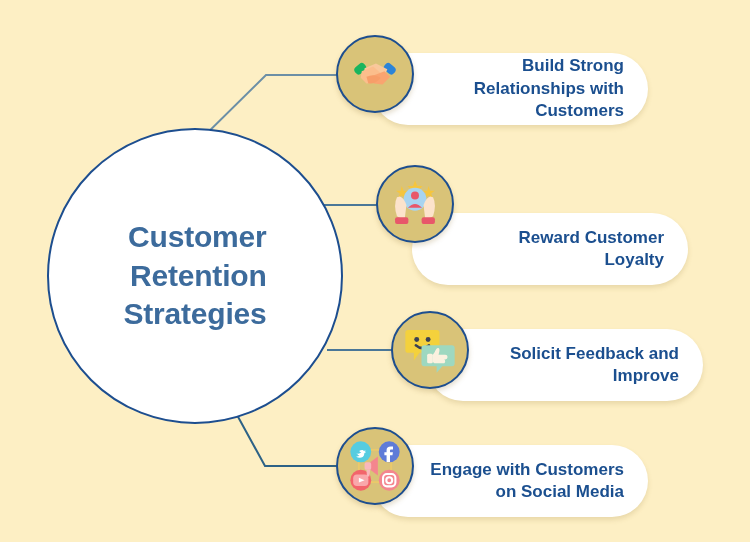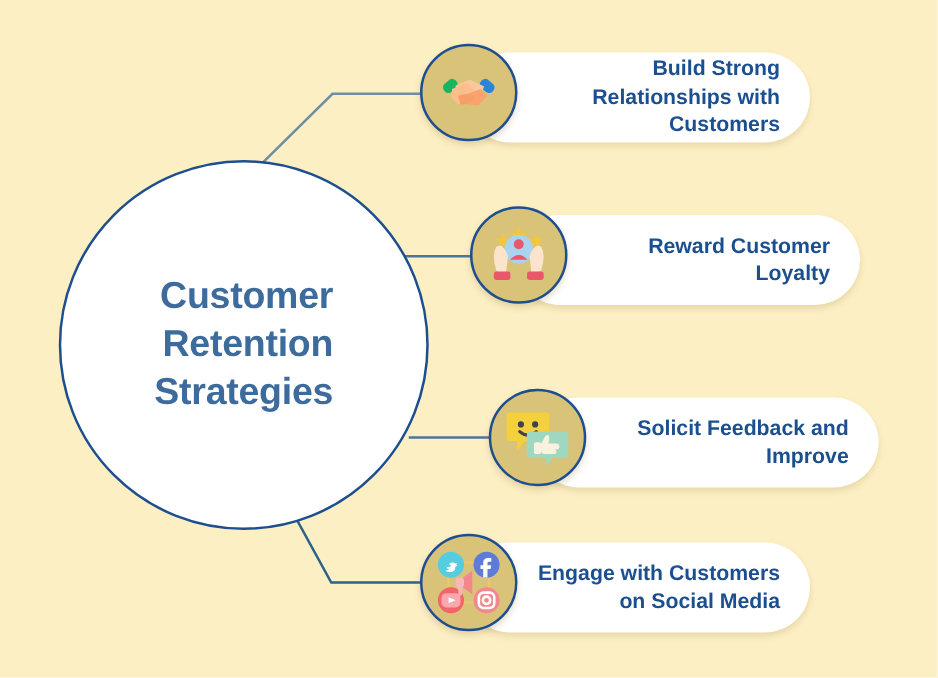--- a/index.html
+++ b/index.html
@@ -57,21 +57,21 @@
   
   .branch {
     position: absolute;
     display: flex;
     align-items: center;
     height: 78px;
   }
   .branch-card {
     position: absolute;
     left: 36px;
-    top: 7px;
+    top: 18px;
     height: 72px;
     border-radius: 36px;
     background: #FFFFFF;
     box-shadow: 0 3px 5px rgba(150,125,60,0.20);
     display: flex;
     align-items: center;
     justify-content: flex-end;
     box-sizing: border-box;
     padding-right: 24px;
   }
@@ -100,21 +100,21 @@
   .branch-icon svg {
     display: block;
     width: 100%;
     height: 100%;
   }
 
   
   #branch-0 { left: 336px; top: 35px;  width: 312px; }
   #branch-0 .branch-card { width: 276px; }
   #branch-1 { left: 376px; top: 165px; width: 312px; }
-  #branch-1 .branch-card { width: 276px; }
+  #branch-1 .branch-card { width: 276px; margin-top: 30px; }
   #branch-2 { left: 391px; top: 311px; width: 312px; }
   #branch-2 .branch-card { width: 276px; justify-content: flex-end; }
   #branch-3 { left: 336px; top: 427px; width: 312px; }
   #branch-3 .branch-card { width: 276px; }
 </style>
 </head>
 <body>
 
 <div id="infographic">
 

